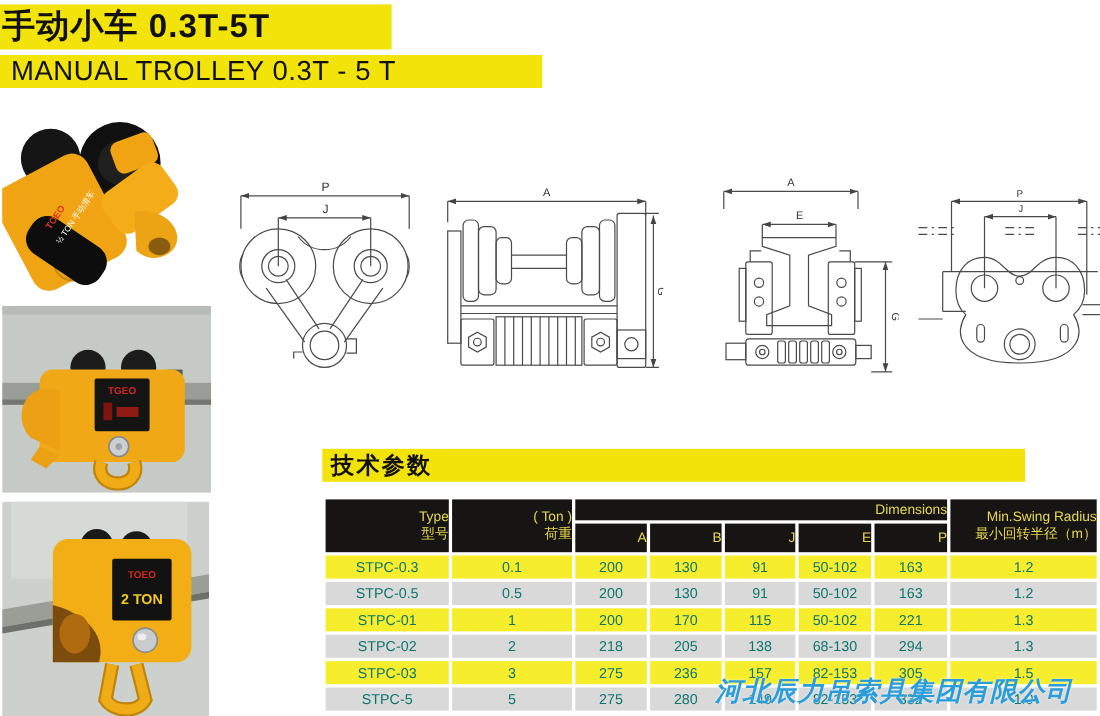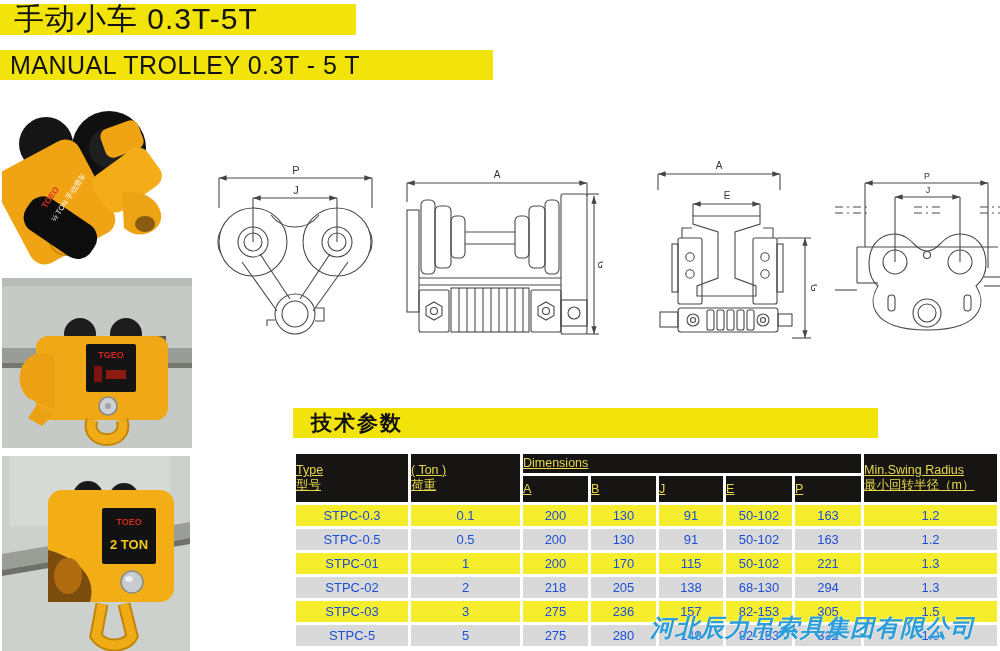--- a/index.html
+++ b/index.html
@@ -1,38 +1,38 @@
 <!DOCTYPE html>
 <html style="--accent: #f2e30b; --rowy: #f6ee2d; --rowg: #d9d9d9; --hdrbg: #161513; --hdrtx: #e9d84e; --wm: #2b9dd8;"><head>
 <meta charset="utf-8">
 <style>
   html,body{margin:0;padding:0}
   body{
     width:1000px;height:651px;position:relative;overflow:hidden;
     background:#ffffff;font-family:"Liberation Sans",sans-serif;color:#111;
   }
   .bar{position:absolute;background:var(--accent,#f2e30b);color:#111;display:flex;align-items:center;box-sizing:border-box}
-  .title-cn{left:0;top:4px;width:356px;height:31px;font-size:30px;font-weight:normal;padding-left:14px;letter-spacing:1px}
+  .title-cn{left:0;top:4px;width:356px;height:41px;font-size:30px;font-weight:bold;padding-left:2px;letter-spacing:1px}
   .title-en{left:0;top:50px;width:493px;height:30px;font-size:25px;padding-left:10px;letter-spacing:.5px}
-  .section-bar{left:293px;top:408px;width:585px;height:30px;padding-left:18px}
+  .section-bar{left:293px;top:408px;width:639px;height:30px;padding-left:8px}
   .section-bar .cn{font-size:21px;font-weight:bold;letter-spacing:2px}
   .section-bar .en{font-size:17px;margin-left:14px;letter-spacing:.5px}
   .photo{position:absolute;display:block;margin:0}
   .drawing{position:absolute}
   .drawing text{font-family:"Liberation Sans",sans-serif}
   table.spec{
     position:absolute;left:293px;top:451px;width:707px;
     border-collapse:separate;border-spacing:3px;table-layout:fixed;
     font-size:13px;
   }
   table.spec th{
     background:var(--hdrbg,#161513);color:var(--hdrtx,#e9d84e);
-    font-weight:normal;font-size:12.5px;line-height:1.2;padding:1px 0;text-align:left;text-decoration:underline;
+    font-weight:normal;font-size:12.5px;line-height:1.2;padding:1px 0;text-align:right;
   }
-  table.spec td{text-align:center;padding:0;height:21px;color:#1d4ed8}
+  table.spec td{text-align:center;padding:0;height:21px;color:#0f766e}
   tr.row-y td{background:var(--rowy,#f6ee2d)}
   tr.row-g td{background:var(--rowg,#d9d9d9)}
   .watermark{
     position:absolute;left:650px;top:612px;white-space:nowrap;
     color:var(--wm,#2b9dd8);font-size:24px;font-weight:bold;letter-spacing:1px;
     text-shadow:0 0 2px rgba(255,255,255,.9);z-index:5;font-style:italic;
   }
 </style>
 </head>
 <body>

